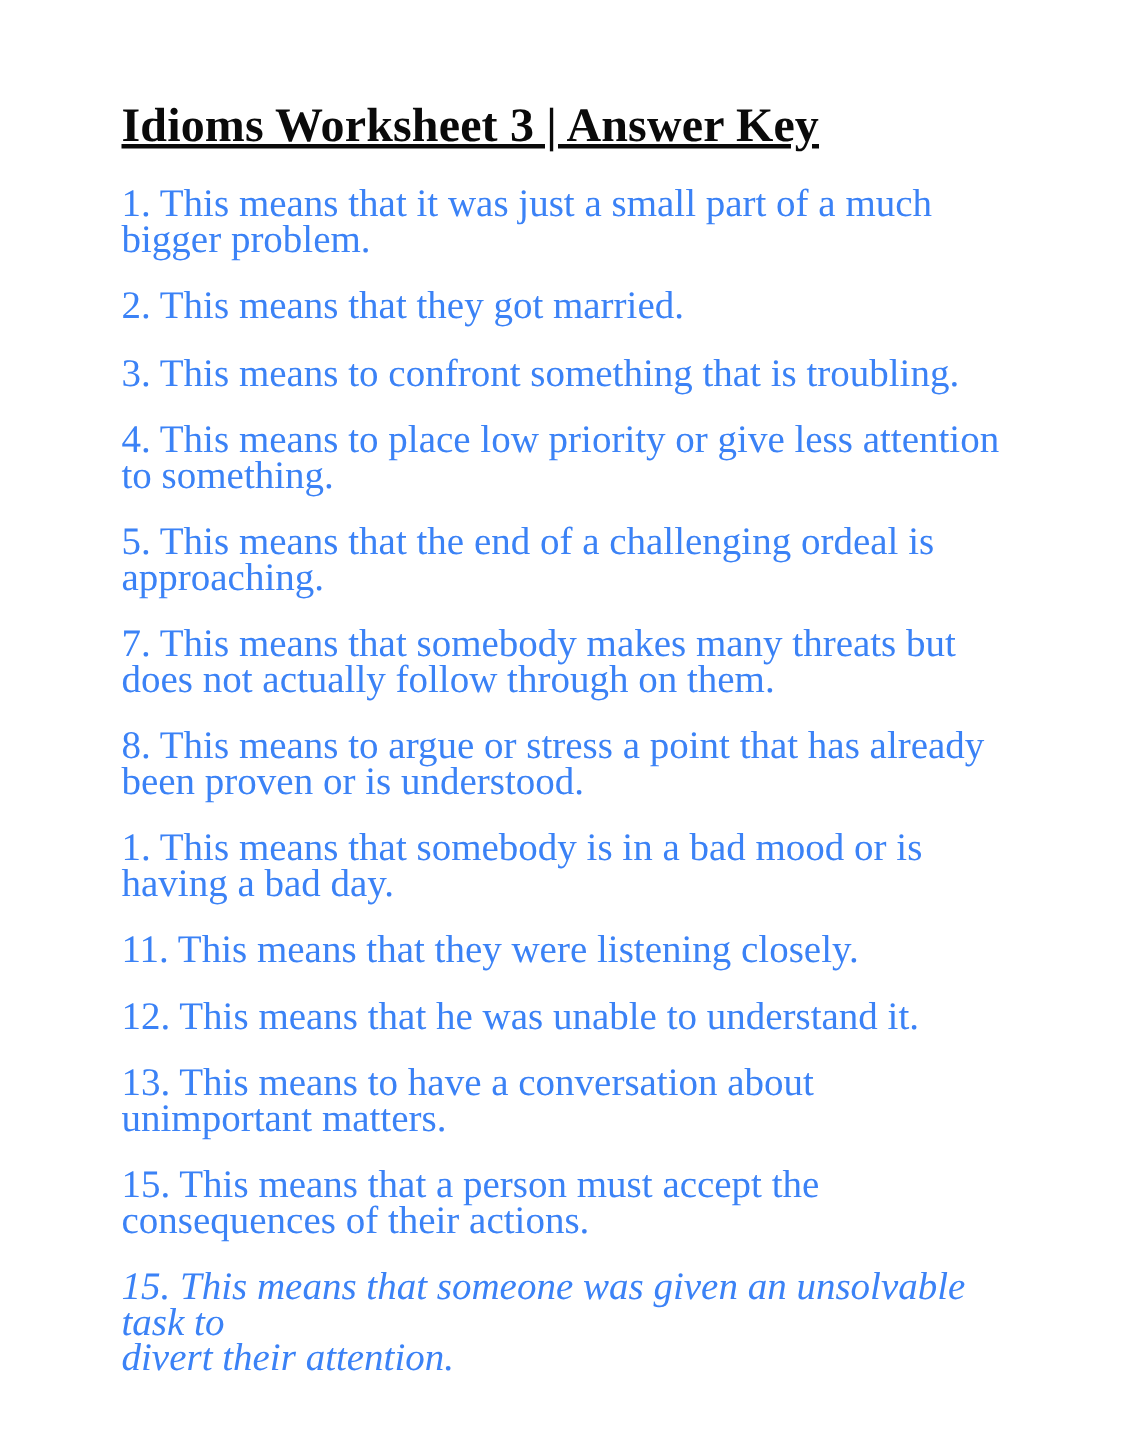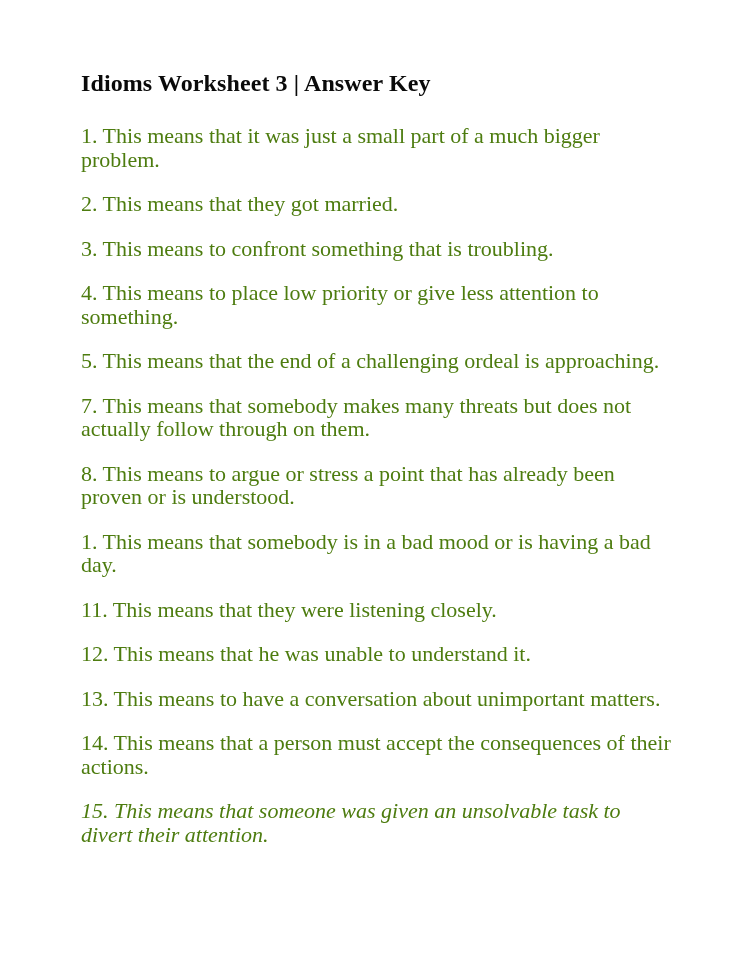--- a/index.html
+++ b/index.html
@@ -25,40 +25,41 @@
   }
 
   .page-inner {
     position: absolute;
     left: 81px;
     top: 68px;
     width: 592px;
   }
 
   .doc-title {
-    font-size: 24px;
+    font-size: 32px;
     font-weight: bold;
     line-height: 30px;
     letter-spacing: 0.1px;
     margin: 0 0 26px 0;
     color: #0a0a0a;
     white-space: nowrap;
+    text-decoration: underline;
   }
 
   .answer-list {
     list-style: none;
     margin: 0;
     padding: 0;
   }
 
   .answer-item {
-    font-size: 22px;
+    font-size: 26px;
     line-height: 23.5px;
     margin: 0 0 21px 0;
-    color: #4d7c0f;
+    color: #3b82f6;
     text-align: left;
     -webkit-font-smoothing: antialiased;
   }
 
   .answer-item:last-child {
     margin-bottom: 0;
   }
 
   
   .answer-item.hard-wrap {
@@ -79,19 +80,19 @@
       <li class="answer-item">2. This means that they got married.</li>
       <li class="answer-item">3. This means to confront something that is troubling.</li>
       <li class="answer-item">4. This means to place low priority or give less attention to something.</li>
       <li class="answer-item">5. This means that the end of a challenging ordeal is approaching.</li>
       <li class="answer-item">7. This means that somebody makes many threats but does not actually follow through on them.</li>
       <li class="answer-item">8. This means to argue or stress a point that has already been proven or is understood.</li>
       <li class="answer-item">1. This means that somebody is in a bad mood or is having a bad day.</li>
       <li class="answer-item">11. This means that they were listening closely.</li>
       <li class="answer-item">12. This means that he was unable to understand it.</li>
       <li class="answer-item">13. This means to have a conversation about unimportant matters.</li>
-      <li class="answer-item">14. This means that a person must accept the consequences of their actions.</li>
+      <li class="answer-item">15. This means that a person must accept the consequences of their actions.</li>
       <li class="answer-item hard-wrap">15. This means that someone was given an unsolvable task to
 divert their attention.</li>
     </ol>
 
   </div>
 </div>
 
 </body></html>

